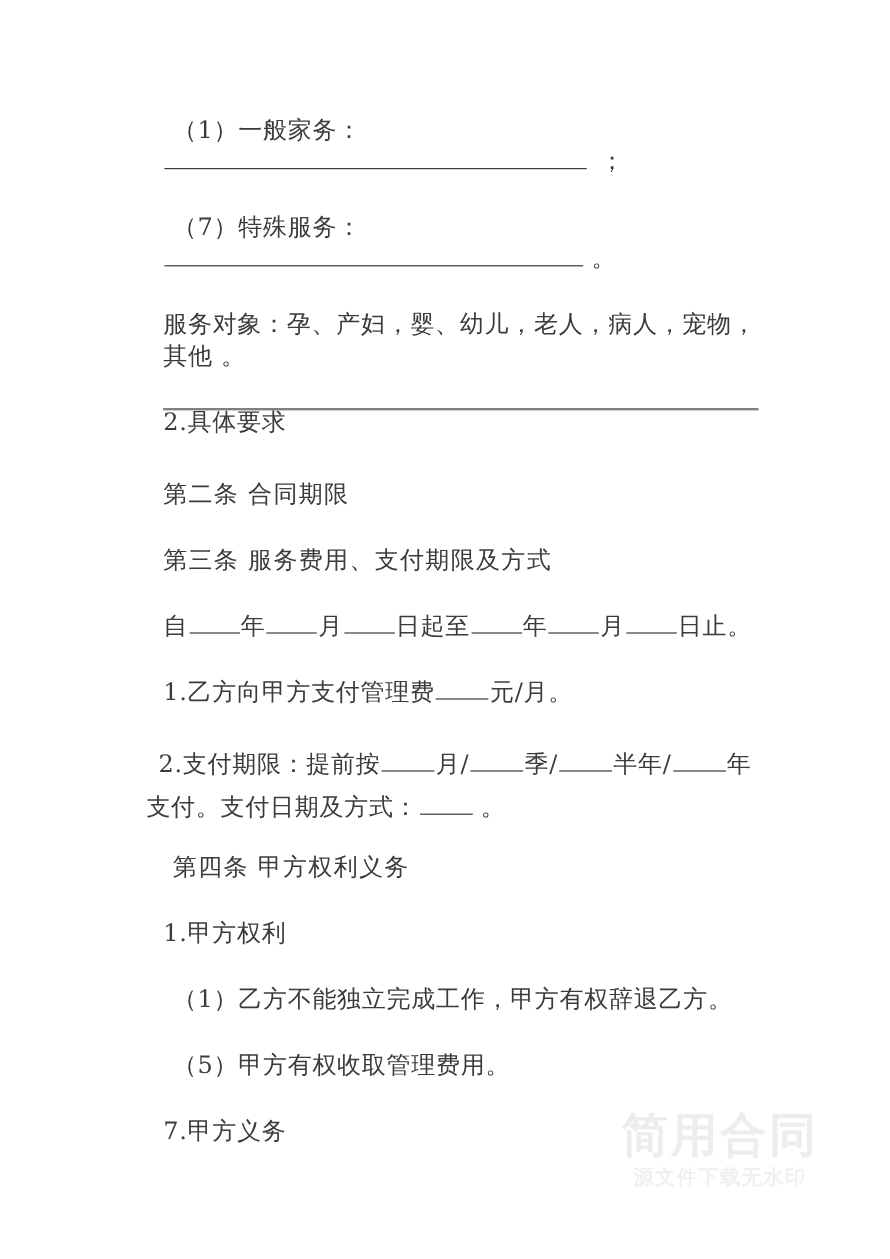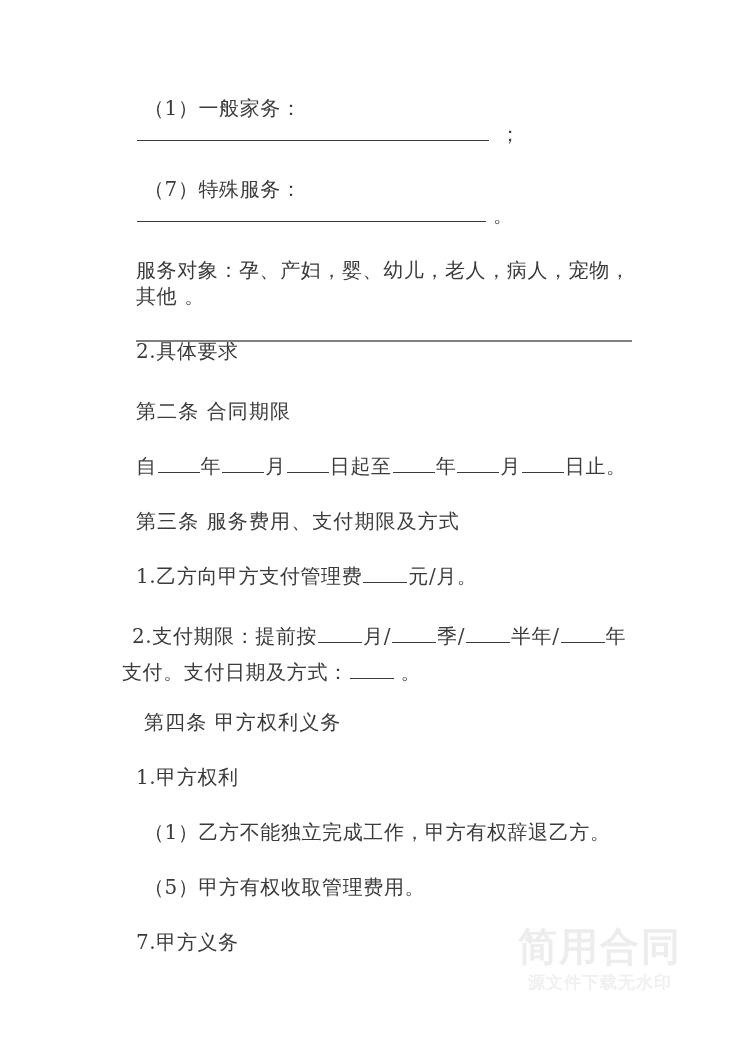--- a/index.html
+++ b/index.html
@@ -129,25 +129,25 @@
     <p class="para indent">
       <span>（7）特殊服务：</span><span class="blank blank-lg"></span><span class="tail-mark-2">。</span>
     </p>
 
     <p class="para">服务对象：孕、产妇，婴、幼儿，老人，病人，宠物，其他 。</p>
 
     <p class="para" style="">2.具体要求</p>
 
     <p class="para heading" style="margin-top:34px;">第二条  合同期限</p>
 
+    <p class="para heading">第三条  服务费用、支付期限及方式</p>
+
     <p class="para">
       <span>自</span><span class="blank blank-sm"></span><span>年</span><span class="blank blank-sm"></span><span>月</span><span class="blank blank-sm"></span><span>日起至</span><span class="blank blank-sm"></span><span>年</span><span class="blank blank-sm"></span><span>月</span><span class="blank blank-sm"></span><span>日止。</span>
     </p>
-
-    <p class="para heading">第三条  服务费用、支付期限及方式</p>
 
     <p class="para">
       <span>1.乙方向甲方支付管理费</span><span class="blank blank-md"></span><span>元/月。</span>
     </p>
 
     <p class="para wrap">
       <span>2.支付期限：提前按</span><span class="blank blank-md"></span><span>月/</span><span class="blank blank-md"></span><span>季/</span><span class="blank blank-md"></span><span>半年/</span><span class="blank blank-md"></span><span>年支付。支付日期及方式：</span><span class="blank blank-md"></span><span class="tail-mark-2">。</span>
     </p>
 
     <p class="para indent heading">第四条  甲方权利义务</p>

